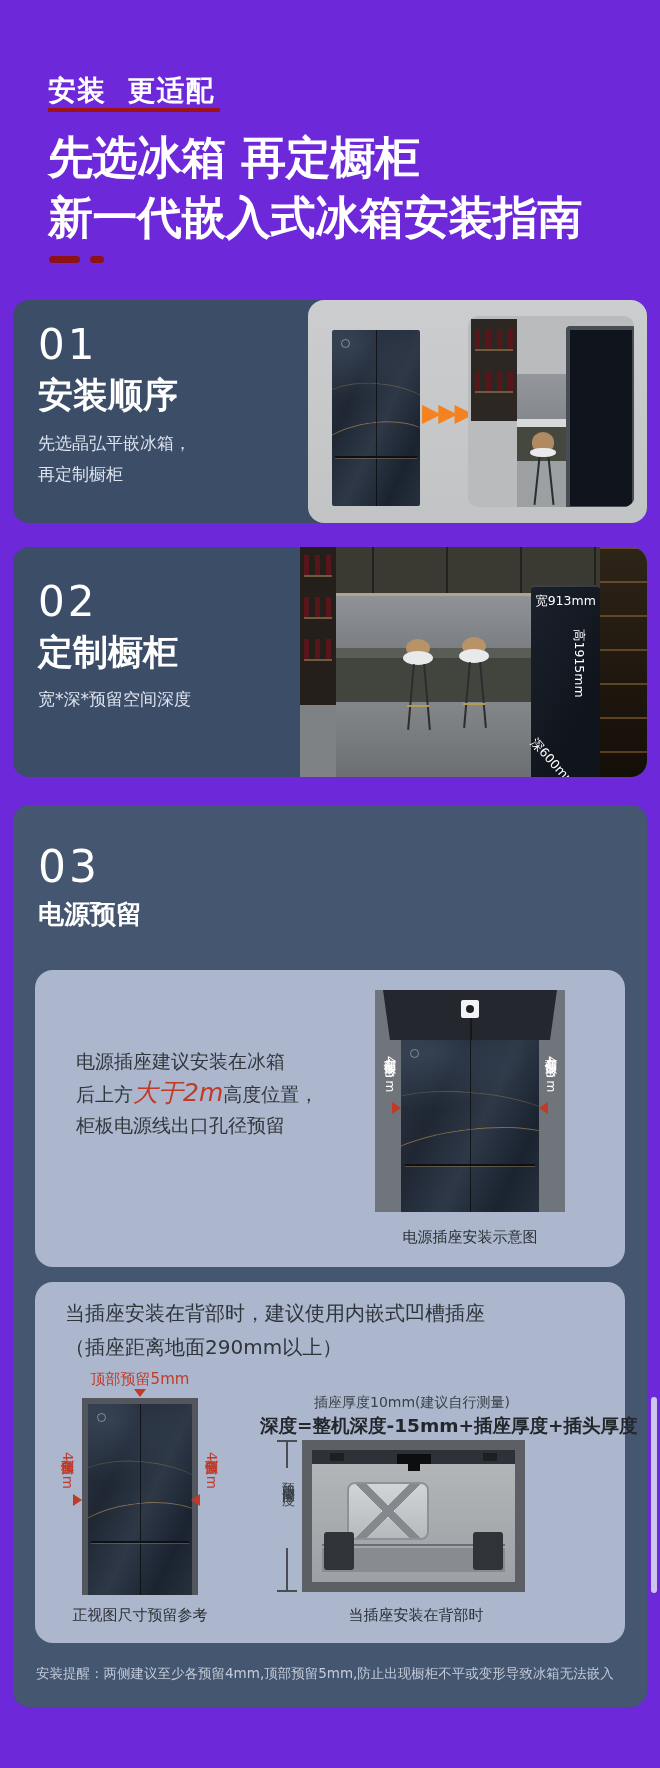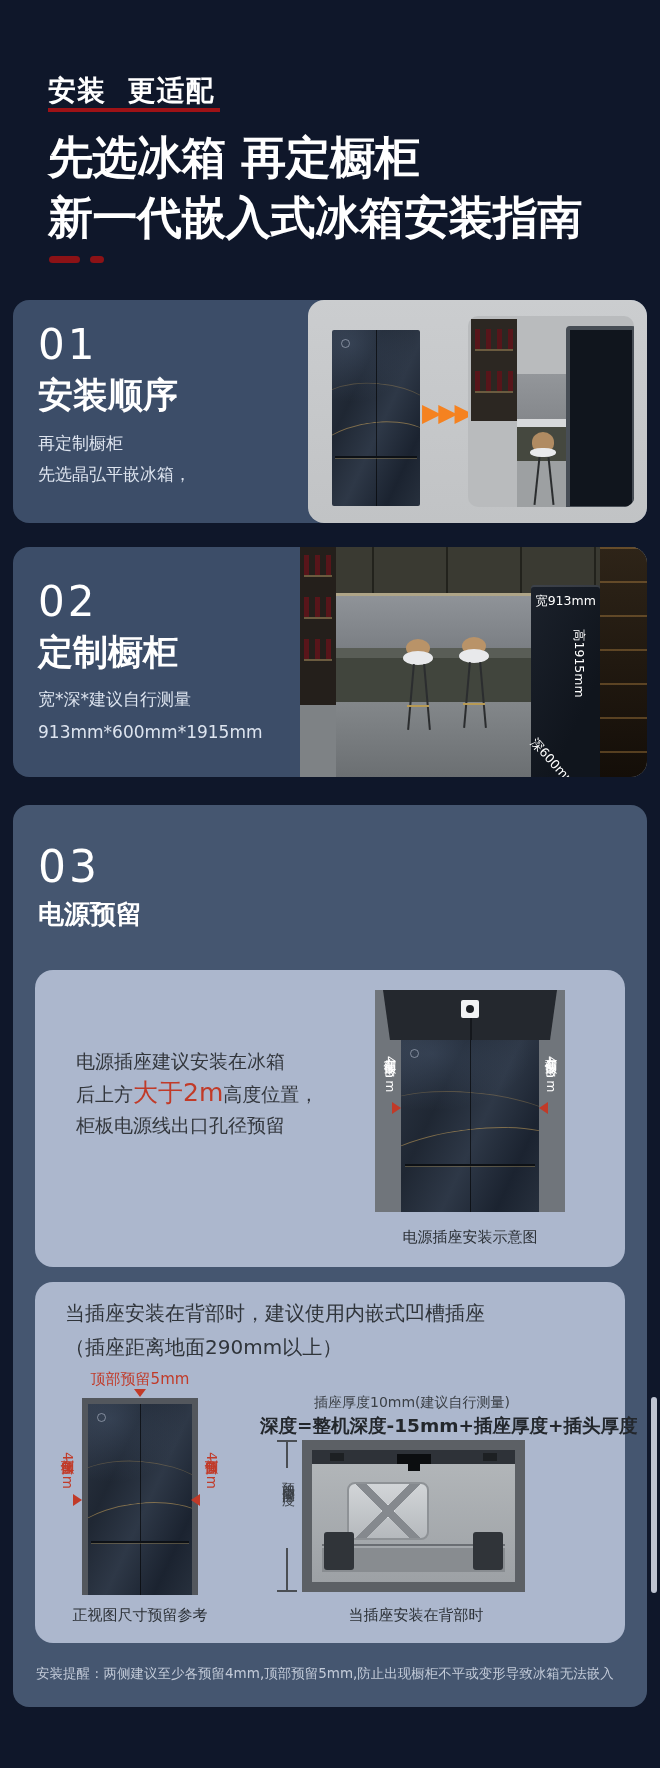--- a/index.html
+++ b/index.html
@@ -1,16 +1,16 @@
 <!DOCTYPE html>
 <html><head>
 <meta charset="utf-8">
 <style>
   html,body{margin:0;padding:0;background:#000;}
-  .canvas{position:relative;width:660px;height:1768px;margin:0 auto;background:#0f172a;
+  .canvas{position:relative;width:660px;height:1768px;margin:0 auto;background:#6d28d9;
     font-family:"DejaVu Sans","Liberation Sans",sans-serif;overflow:hidden;color:#fff;}
   .abs{position:absolute;}
 
   
   .eyebrow{left:48px;top:72px;font-size:28px;font-weight:600;letter-spacing:1px;white-space:pre;}
   .eyebrow-line{left:48px;top:108px;width:172px;height:4px;background:#9e1216;}
   .title{left:48px;top:128px;font-size:45px;font-weight:700;line-height:60px;letter-spacing:-0.5px;}
   .dash1{left:49px;top:256px;width:31px;height:7px;border-radius:3.5px;background:#8c1216;}
   .dash2{left:90px;top:256px;width:14px;height:7px;border-radius:3.5px;background:#8c1216;}
 
@@ -71,21 +71,21 @@
     background:repeating-linear-gradient(180deg,rgba(222,162,80,.32) 0 2px,transparent 2px 34px),linear-gradient(#2e2418,#140e08);}
   .dimw{left:0;top:8px;width:69px;text-align:center;font-size:12.5px;color:#fff;}
   .dimh{left:56px;top:44px;font-size:12.5px;color:#fff;transform:rotate(90deg);transform-origin:0 0;white-space:nowrap;}
   .dimd{left:8px;top:150px;font-size:12.5px;color:#fff;transform:rotate(48deg);transform-origin:0 0;white-space:nowrap;}
 
   
   .subcard{left:22px;width:590px;border-radius:18px;background:#acb7cd;color:#32363c;}
   .sub1{top:165px;height:297px;}
   .sub2{top:477px;height:361px;}
   .s3line{left:30px;font-size:19px;color:#32363c;white-space:nowrap;}
-  .red-big{color:#c13a28;font-size:25px;font-weight:500;}
+  .red-big{color:#c13a28;font-size:25px;font-weight:500;font-style:italic;}
   .sub2line{left:30px;font-size:20px;color:#2f343a;white-space:nowrap;}
 
   
   .illu1{left:340px;top:20px;width:190px;height:222px;background:#70757b;overflow:hidden;}
   .wall1{left:8px;right:8px;top:0;height:50px;background:#24282e;
     clip-path:polygon(0 0,100% 0,96% 100%,4% 100%);}
   .socket{left:50%;top:10px;margin-left:-9px;width:18px;height:18px;background:#f2f3f4;border-radius:2px;}
   .socket-hole{position:absolute;left:5px;top:5px;width:8px;height:8px;border-radius:50%;background:#1c1f24;}
   .cord{left:50%;top:28px;width:2px;height:24px;background:#14171c;}
   .frA{left:26px;right:26px;top:50px;bottom:0;}
@@ -137,22 +137,22 @@
     <div>先选冰箱 再定橱柜</div>
     <div>新一代嵌入式冰箱安装指南</div>
   </div>
   <div class="abs dash1"></div>
   <div class="abs dash2"></div>
 
   <div class="abs card card1">
     <div class="abs num" style="top:20px">01</div>
     <div class="abs heading" style="top:72px">安装顺序</div>
     <div class="abs bodytxt" style="top:128px">
+      <div>先选晶弘平嵌冰箱，</div>
       <div>再定制橱柜</div>
-      <div>先选晶弘平嵌冰箱，</div>
     </div>
     <div class="abs img1">
       <div class="abs marble fr1">
         <div class="vein"></div>
           <div class="vein v2"></div>
           <div class="split"></div>
           <div class="hdiv"></div>
           <div class="logo"></div>
       </div>
       <div class="abs arrows"><span>▶</span><span>▶</span><span>▶</span></div>
@@ -171,22 +171,21 @@
         <div class="abs chairleg" style="left:82px;top:141px;transform:rotate(-6deg)"></div>
         <div class="abs doorway"></div>
       </div>
     </div>
   </div>
 
   <div class="abs card card2">
     <div class="abs num" style="top:30px">02</div>
     <div class="abs heading" style="top:82px">定制橱柜</div>
     <div class="abs bodytxt" style="top:136px;line-height:33px">
-      <div>宽*深*建议自行测量</div>
-      <div>913mm*600mm*1915mm</div>
+      <div>宽*深*预留空间深度</div>
     </div>
     <div class="abs photo2">
       <div class="abs topcab"></div>
       <div class="abs glow"></div>
       <div class="abs bs2"></div>
       <div class="abs wineshelf">
         <div class="bottles" style="top:8px;width:28px"></div>
         <div class="bottles" style="top:50px;width:28px"></div>
         <div class="bottles" style="top:92px;width:28px"></div>
       </div>

